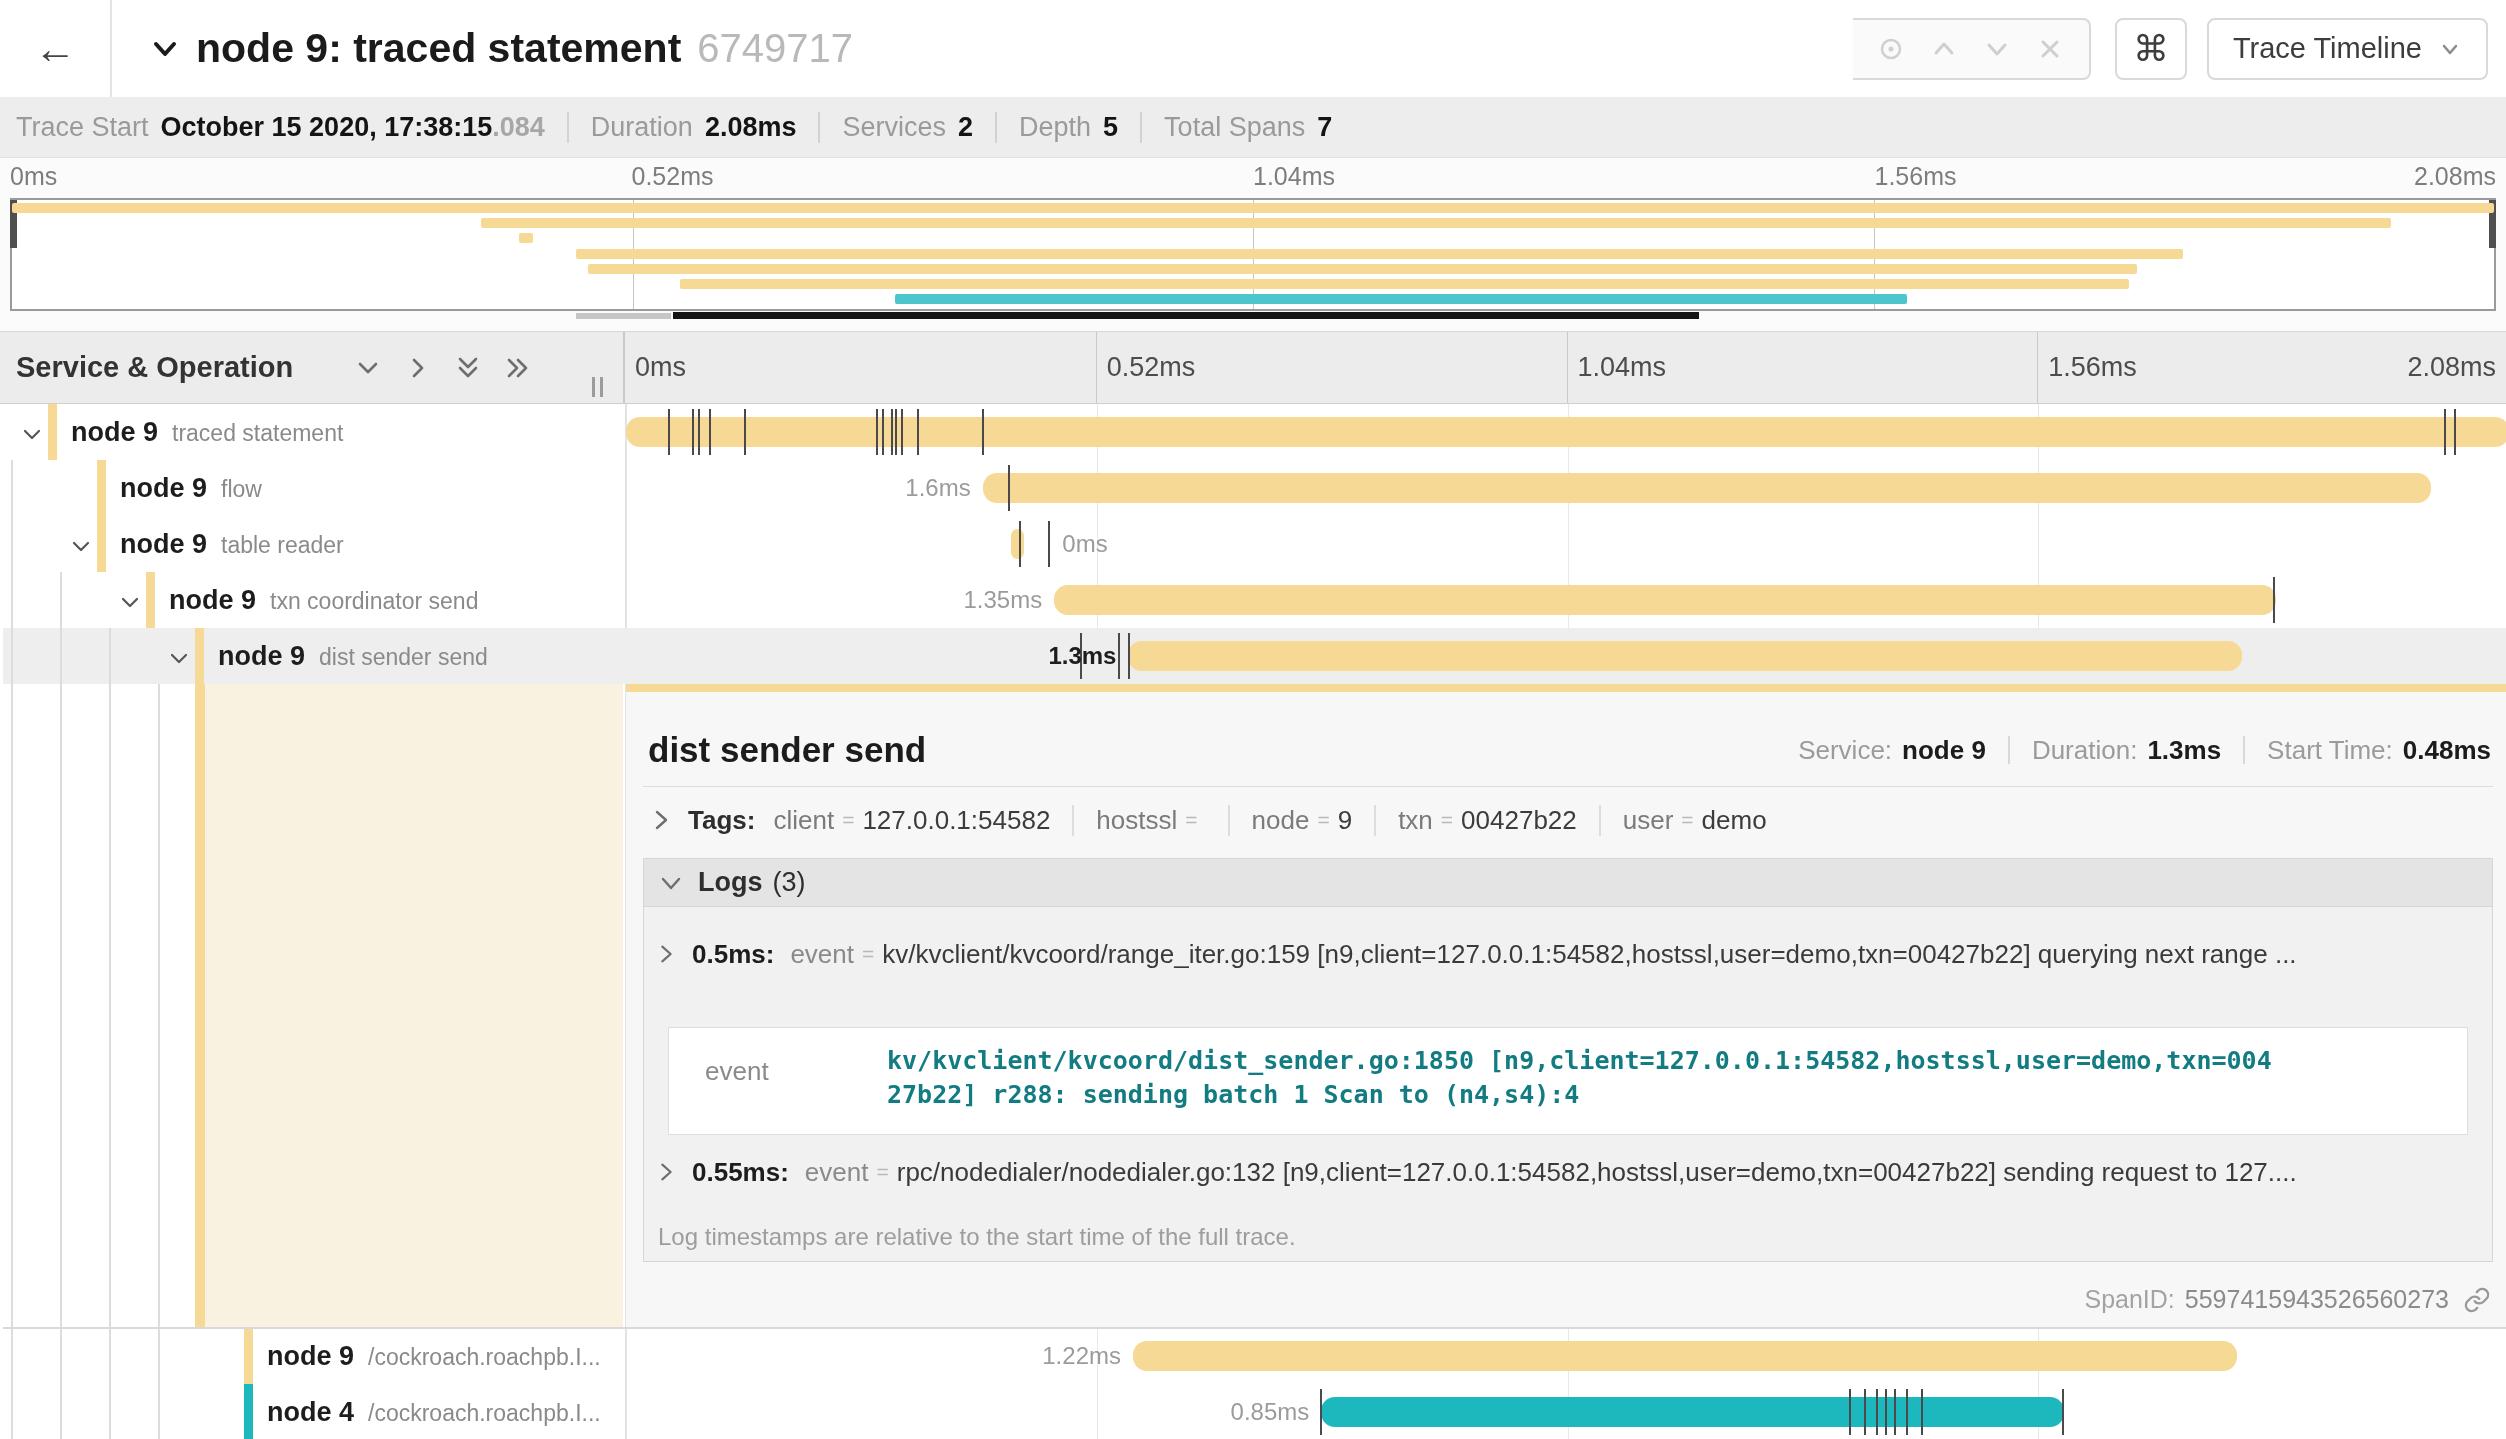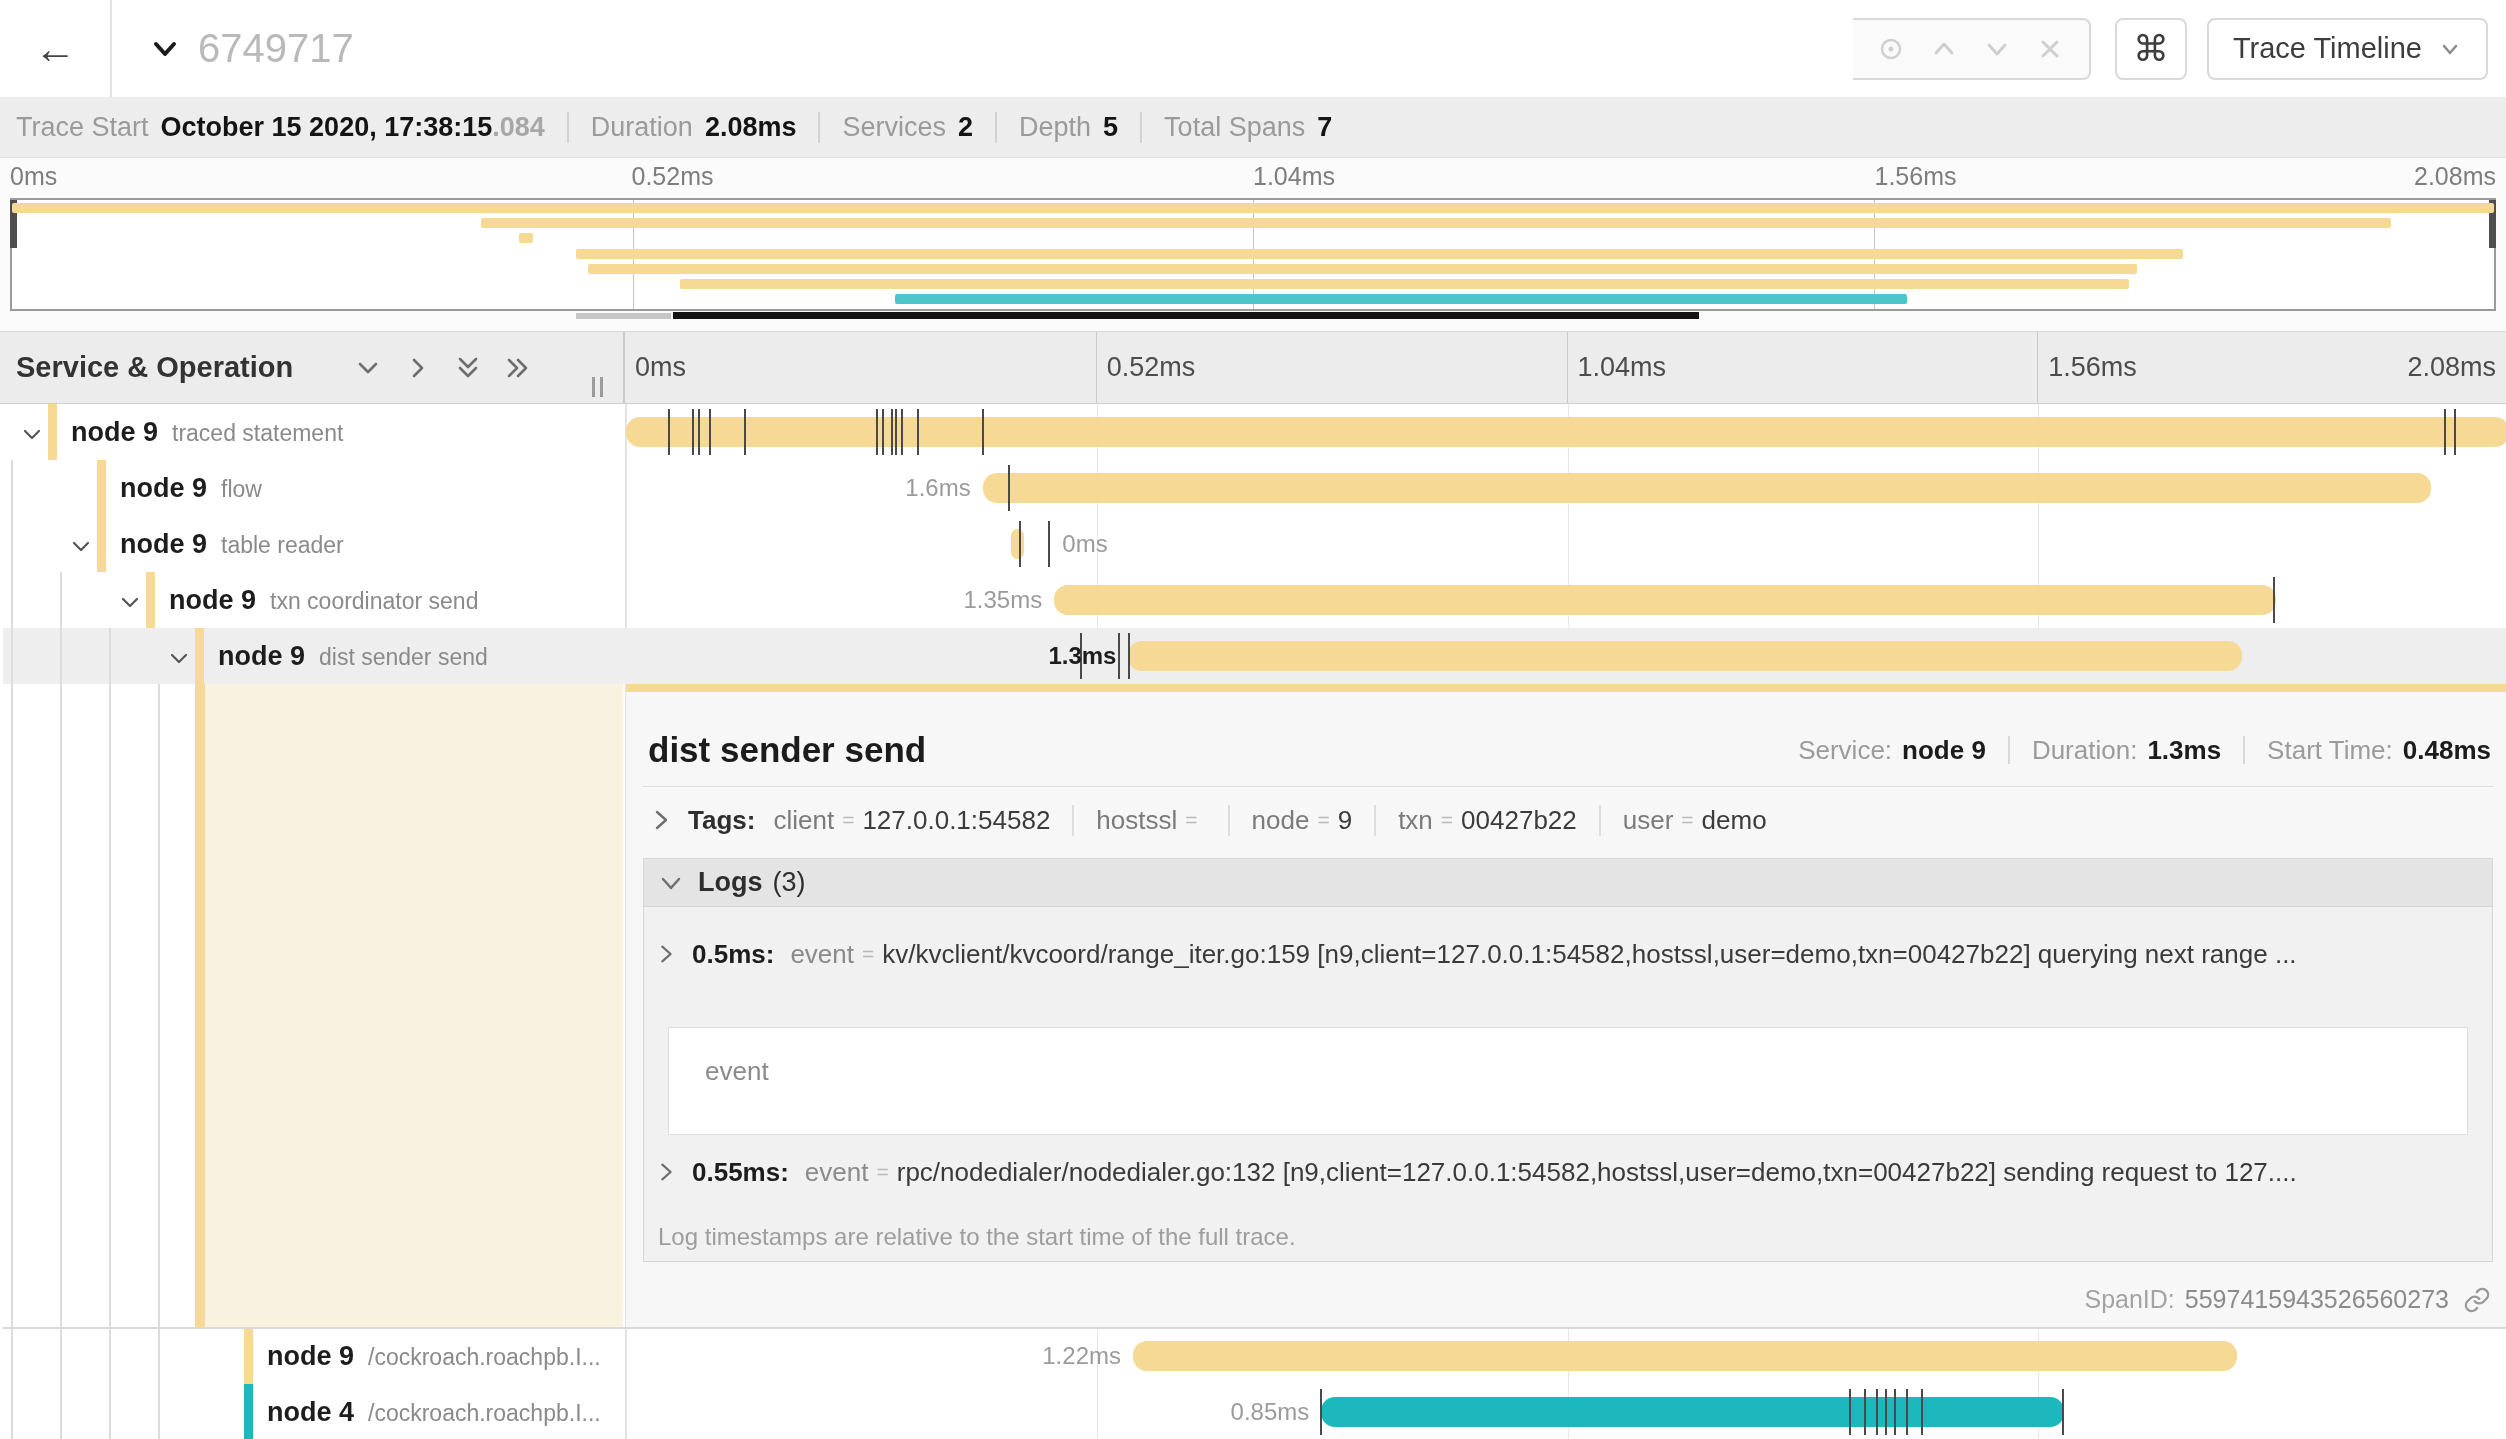--- a/index.html
+++ b/index.html
@@ -142,20 +142,21 @@
 </head>
 <body>
 
 <div class="topbar">
   <div class="back-btn">←</div>
   <span class="title-chevron">
     <svg width="34" height="34" viewBox="0 0 34 34">
         <polyline points="8,12 17,22 26,12" fill="none" stroke="#1b1b1b" stroke-width="4" stroke-linecap="round" stroke-linejoin="round"></polyline>
       </svg>
   </span>
+  <span class="page-title">node 9: traced statement</span>
   <span class="trace-id">6749717</span>
   <div class="top-spacer"></div>
   <div class="find-wrap">
     <div class="find-tools">
       <span class="tool">
         <svg width="32" height="32" viewBox="0 0 32 32">
             <circle cx="16" cy="16" r="9" fill="none" stroke="#cfcfcf" stroke-width="2.5"></circle>
             <circle cx="16" cy="16" r="2.5" fill="#cfcfcf"></circle>
           </svg>
       </span>
@@ -481,20 +482,21 @@
             <polyline points="9,5 18,13 9,21" fill="none" stroke="#6e6e6e" stroke-width="2.4" stroke-linecap="round" stroke-linejoin="round"></polyline>
           </svg>
         <span class="log-time">0.5ms:</span>
         <span class="log-k">event</span>
         <span class="log-eq">=</span>
         <span class="log-v">kv/kvclient/kvcoord/range_iter.go:159 [n9,client=127.0.0.1:54582,hostssl,user=demo,txn=00427b22] querying next range ...</span>
       </div>
 
       <div class="event-box">
         <div class="event-key">event</div>
+        <div class="event-val">kv/kvclient/kvcoord/dist_sender.go:1850 [n9,client=127.0.0.1:54582,hostssl,user=demo,txn=00427b22] r288: sending batch 1 Scan to (n4,s4):4</div>
       </div>
 
       <div class="log-line" style="top:288px">
         <svg width="24" height="24" viewBox="0 0 26 26">
             <polyline points="9,5 18,13 9,21" fill="none" stroke="#6e6e6e" stroke-width="2.4" stroke-linecap="round" stroke-linejoin="round"></polyline>
           </svg>
         <span class="log-time">0.55ms:</span>
         <span class="log-k">event</span>
         <span class="log-eq">=</span>
         <span class="log-v">rpc/nodedialer/nodedialer.go:132 [n9,client=127.0.0.1:54582,hostssl,user=demo,txn=00427b22] sending request to 127....</span>

